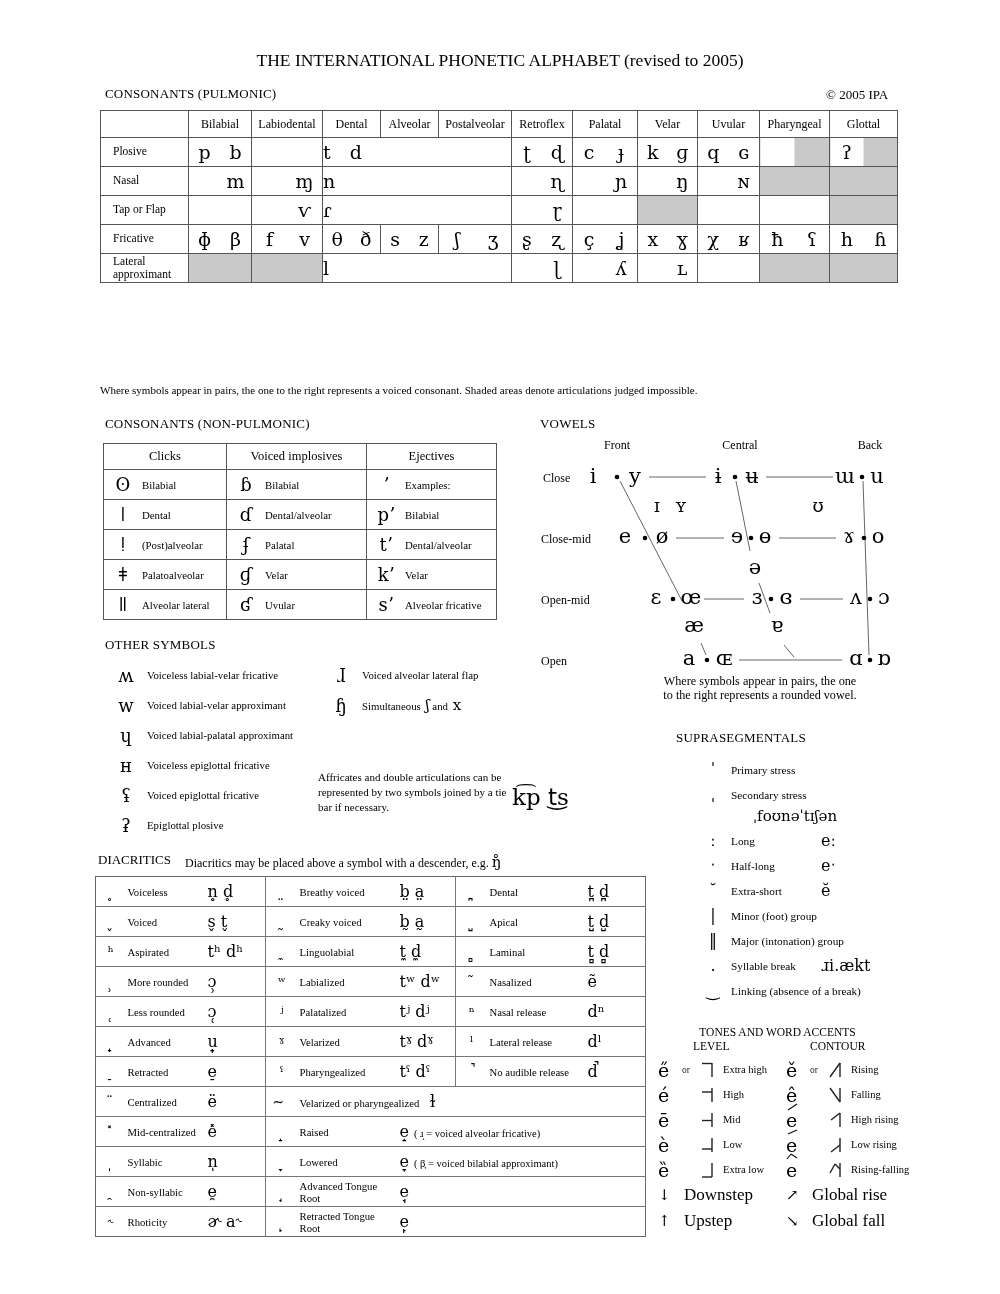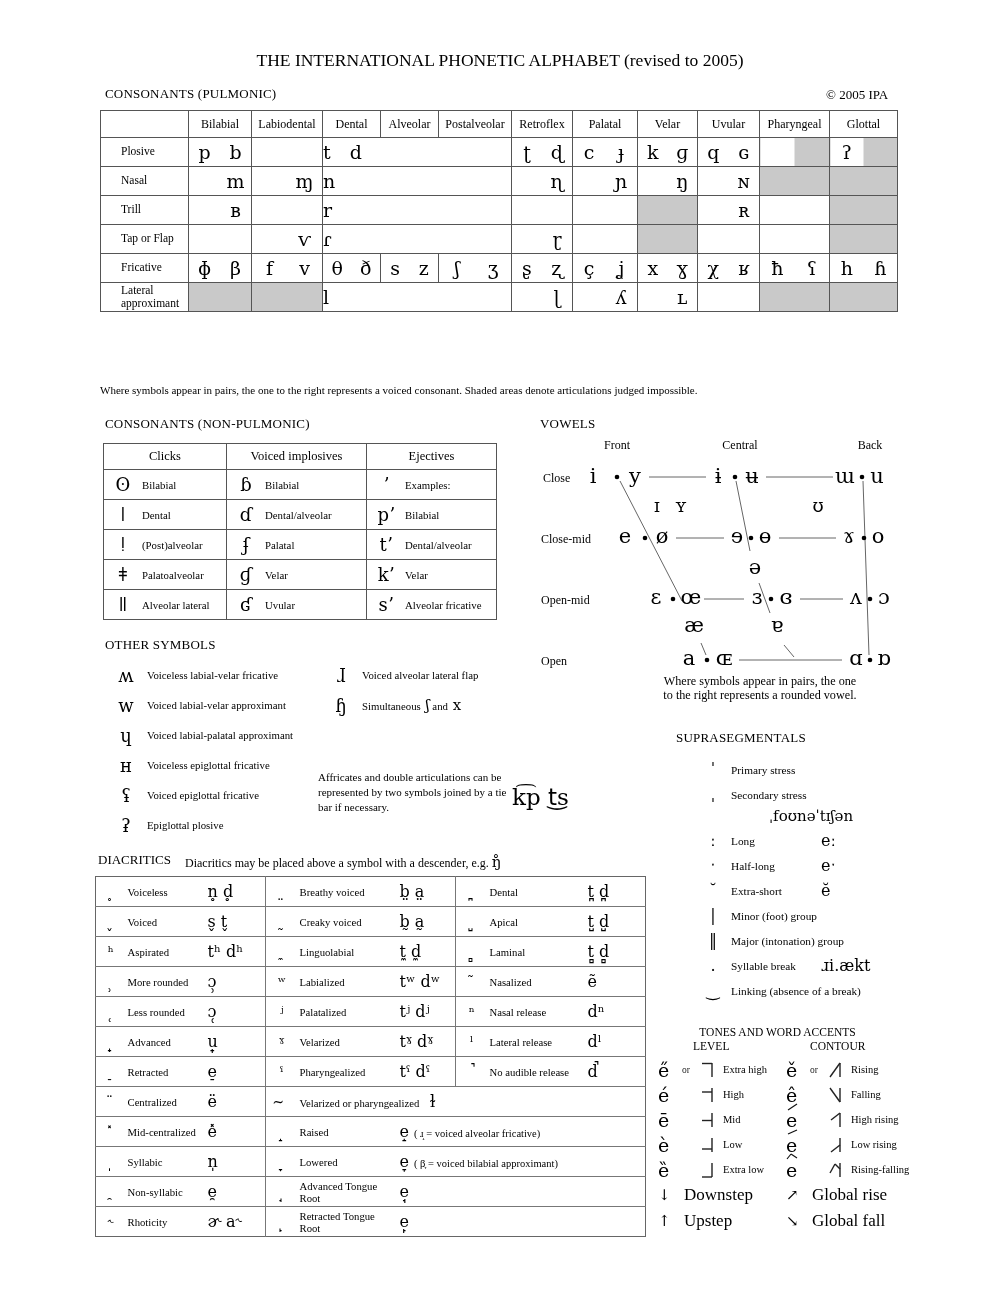--- a/index.html
+++ b/index.html
@@ -6,21 +6,21 @@
   body{width:1000px;height:1294px;background:#fff;color:#000;position:relative;overflow:hidden;
        font-family:"Liberation Serif","DejaVu Serif",serif}
   .abs{position:absolute}
   .sec{font-size:13px;letter-spacing:.2px}
   .sym,.lh,.rh,.ch,.ds,.de,.ss-s,.ss-e,.ss-exb,.os-s,.tn-e,.tn-a,.np-s,.os-big{font-family:"DejaVu Serif","DejaVu Sans",serif}
 
   
   #t-pulmonic{border-collapse:collapse;table-layout:fixed;width:797px}
   #t-pulmonic th,#t-pulmonic td{border:1px solid #555;padding:0;font-weight:normal}
   #t-pulmonic thead th{font-size:12px;height:26px}
-  #t-pulmonic tbody th{font-size:11.5px;text-align:left;padding-left:20px;line-height:1.15}
+  #t-pulmonic tbody th{font-size:11.5px;text-align:left;padding-left:12px;line-height:1.15}
   #t-pulmonic tbody tr{height:29px}
   .lh,.rh{display:inline-block;width:50%;text-align:center;font-size:19px;line-height:1;vertical-align:middle}
   .ch{display:inline-block;width:100%;text-align:left;font-size:19px;line-height:1;vertical-align:middle}
   .sh-full{background:#c9c9c9}
   .sh-right{background:linear-gradient(to right,#fff 50%,#c9c9c9 50%)}
   #pulmonic-note{font-size:11px;text-align:left;width:800px}
 
   
   #t-nonpul{border-collapse:collapse;table-layout:fixed;width:393px}
   #t-nonpul th,#t-nonpul td{border:1px solid #555;padding:0;font-weight:normal}
@@ -41,21 +41,21 @@
   .os-row{display:flex;align-items:center;height:30px}
   .os-s{width:42px;text-align:center;font-size:18px;flex:none}
   .os-l{font-size:10.8px}
   .os-big{font-size:15px}
   #affricates-note{width:205px;font-size:11px;line-height:1.35}
   #affricates-ex{font-size:23px}
   .ss-row{display:flex;align-items:center;min-height:25px}
   .ss-s{width:36px;text-align:center;font-size:16px;flex:none}
   .ss-l{font-size:11.3px;min-width:76px}
   .ss-e{font-size:16px;margin-left:14px}
-  .ss-exb{margin-left:74px;font-size:15px;height:21px}
+  .ss-exb{margin-left:58px;font-size:15px;height:21px}
 
   
   #diac-head{font-size:13px}
   #diac-note{font-size:12px}
   #diac-note .ex{font-size:15px;font-family:"DejaVu Serif",serif}
   #t-diac{border-collapse:collapse;table-layout:fixed;width:550px;border:1px solid #666}
   #t-diac td{border-top:1px solid #777;padding:0 2px;height:29px;overflow:hidden}
   #t-diac tr:first-child td{border-top:none}
   .gs{border-left:1px solid #777}
   .ds{font-size:14px;text-align:center}
@@ -132,32 +132,20 @@
       <tr>
         <th>Nasal</th>
         <td><span class="lh"></span><span class="rh">m</span></td>
         <td><span class="lh"></span><span class="rh">ɱ</span></td>
         <td colspan="3"><span class="ch">n</span></td>
         <td><span class="lh"></span><span class="rh">ɳ</span></td>
         <td><span class="lh"></span><span class="rh">ɲ</span></td>
         <td><span class="lh"></span><span class="rh">ŋ</span></td>
         <td><span class="lh"></span><span class="rh">ɴ</span></td>
         <td class="sh-full"></td>
-        <td class="sh-full"></td>
-      </tr>
-      <tr>
-        <th>Trill</th>
-        <td><span class="lh"></span><span class="rh">ʙ</span></td>
-        <td></td>
-        <td colspan="3"><span class="ch">r</span></td>
-        <td></td>
-        <td></td>
-        <td class="sh-full"></td>
-        <td><span class="lh"></span><span class="rh">ʀ</span></td>
-        <td></td>
         <td class="sh-full"></td>
       </tr>
       <tr>
         <th>Tap or Flap</th>
         <td></td>
         <td><span class="lh"></span><span class="rh">ⱱ</span></td>
         <td colspan="3"><span class="ch">ɾ</span></td>
         <td><span class="lh"></span><span class="rh">ɽ</span></td>
         <td></td>
         <td class="sh-full"></td>

